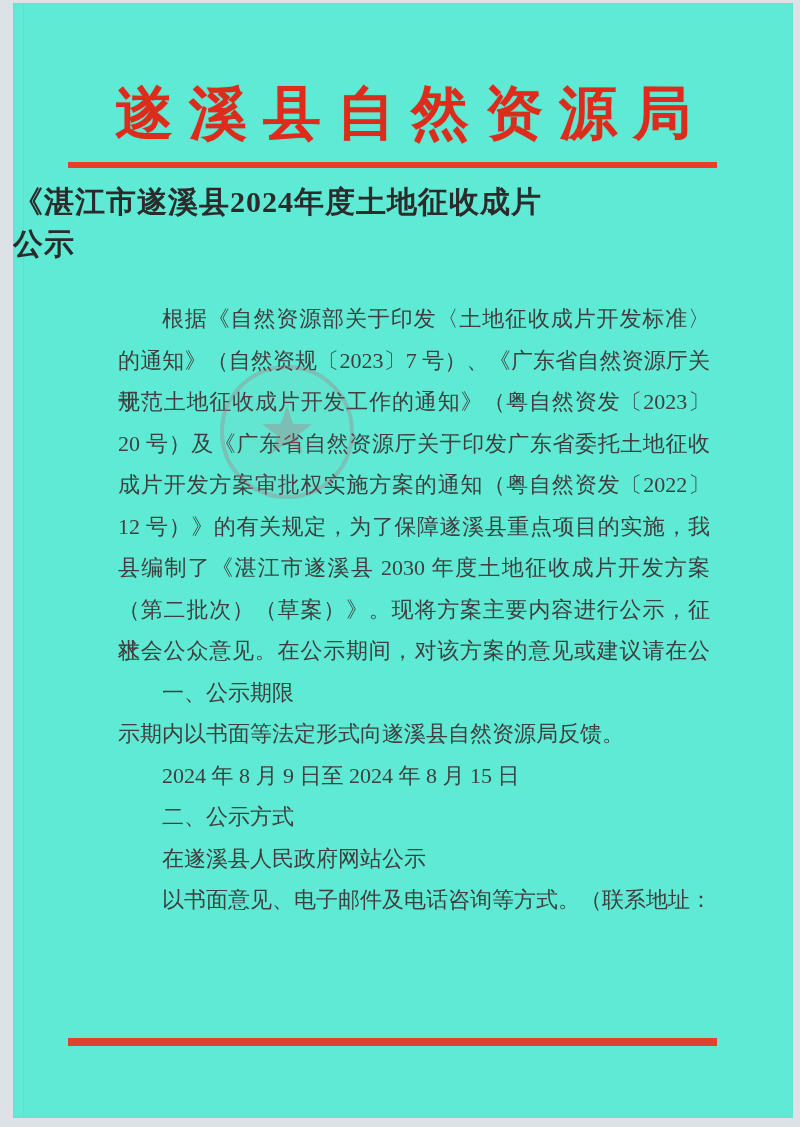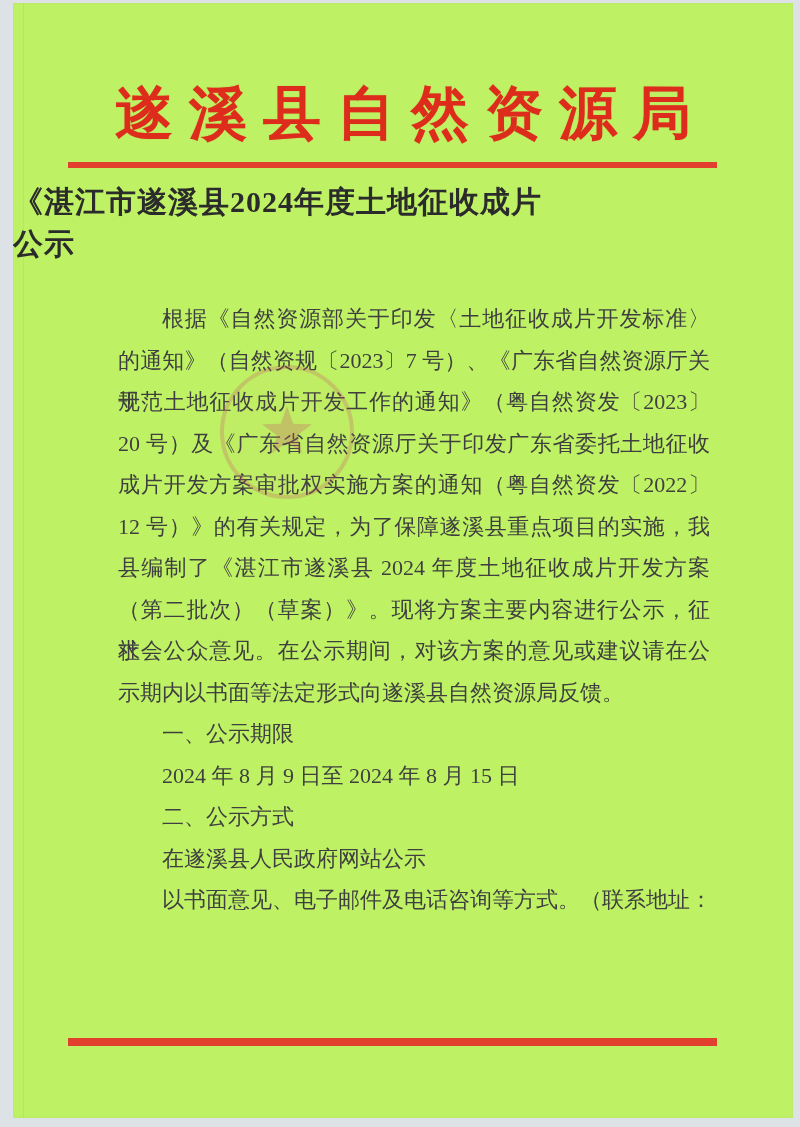--- a/index.html
+++ b/index.html
@@ -6,21 +6,21 @@
   html, body { width: 800px; height: 1127px; }
   body {
     position: relative;
     background: #dde2e7;
     font-family: "Liberation Serif", "DejaVu Serif", serif;
     overflow: hidden;
   }
   .page {
     position: absolute;
     top: 3px; left: 13px; right: 7px; bottom: 9px;
-    background: #bef264;
+    background: #5eead4;
     box-shadow: inset 0 0 2px rgba(150,160,170,0.25);
     overflow: hidden;
   }
   .scan-crease {
     position: absolute;
     left: 10px; top: 0; bottom: 0; width: 1px;
     background: rgba(120,130,145,0.10);
   }
   .agency-header {
     margin-top: 76px;
@@ -98,25 +98,25 @@
     <div class="title-line">公示</div>
   </div>
 
   <div class="body-text">
     <div class="ln jst ind">根据《自然资源部关于印发〈土地征收成片开发标准〉</div>
     <div class="ln jst">的通知》（自然资规〔2023〕7 号）、《广东省自然资源厅关于</div>
     <div class="ln jst">规范土地征收成片开发工作的通知》（粤自然资发〔2023〕</div>
     <div class="ln jst">20 号）及《广东省自然资源厅关于印发广东省委托土地征收</div>
     <div class="ln jst">成片开发方案审批权实施方案的通知（粤自然资发〔2022〕</div>
     <div class="ln jst">12 号）》的有关规定，为了保障遂溪县重点项目的实施，我</div>
-    <div class="ln jst">县编制了《湛江市遂溪县 2024 年度土地征收成片开发方案</div>
+    <div class="ln jst">县编制了《湛江市遂溪县 2030 年度土地征收成片开发方案</div>
     <div class="ln jst">（第二批次）（草案）》。现将方案主要内容进行公示，征求</div>
     <div class="ln jst">社会公众意见。在公示期间，对该方案的意见或建议请在公</div>
+    <div class="ln ind">一、公示期限</div>
     <div class="ln">示期内以书面等法定形式向遂溪县自然资源局反馈。</div>
-    <div class="ln ind">一、公示期限</div>
     <div class="ln ind">2024 年 8 月 9 日至 2024 年 8 月 15 日</div>
     <div class="ln ind">二、公示方式</div>
     <div class="ln ind">在遂溪县人民政府网站公示</div>
     <div class="ln ind">以书面意见、电子邮件及电话咨询等方式。（联系地址：</div>
   </div>
 
   <svg class="seal" viewBox="0 0 140 140" xmlns="http://www.w3.org/2000/svg">
     <circle cx="70" cy="70" r="65" fill="none" stroke="rgba(199,77,98,0.30)" stroke-width="4"></circle>
     <circle cx="70" cy="70" r="65" fill="rgba(224,130,150,0.04)"></circle>
     <path fill="rgba(199,77,98,0.32)" d="M70 44 L76.2 61.8 L95 62.2 L80 73.4 L85.4 91.4 L70 80.6 L54.6 91.4 L60 73.4 L45 62.2 L63.8 61.8 Z"></path>

